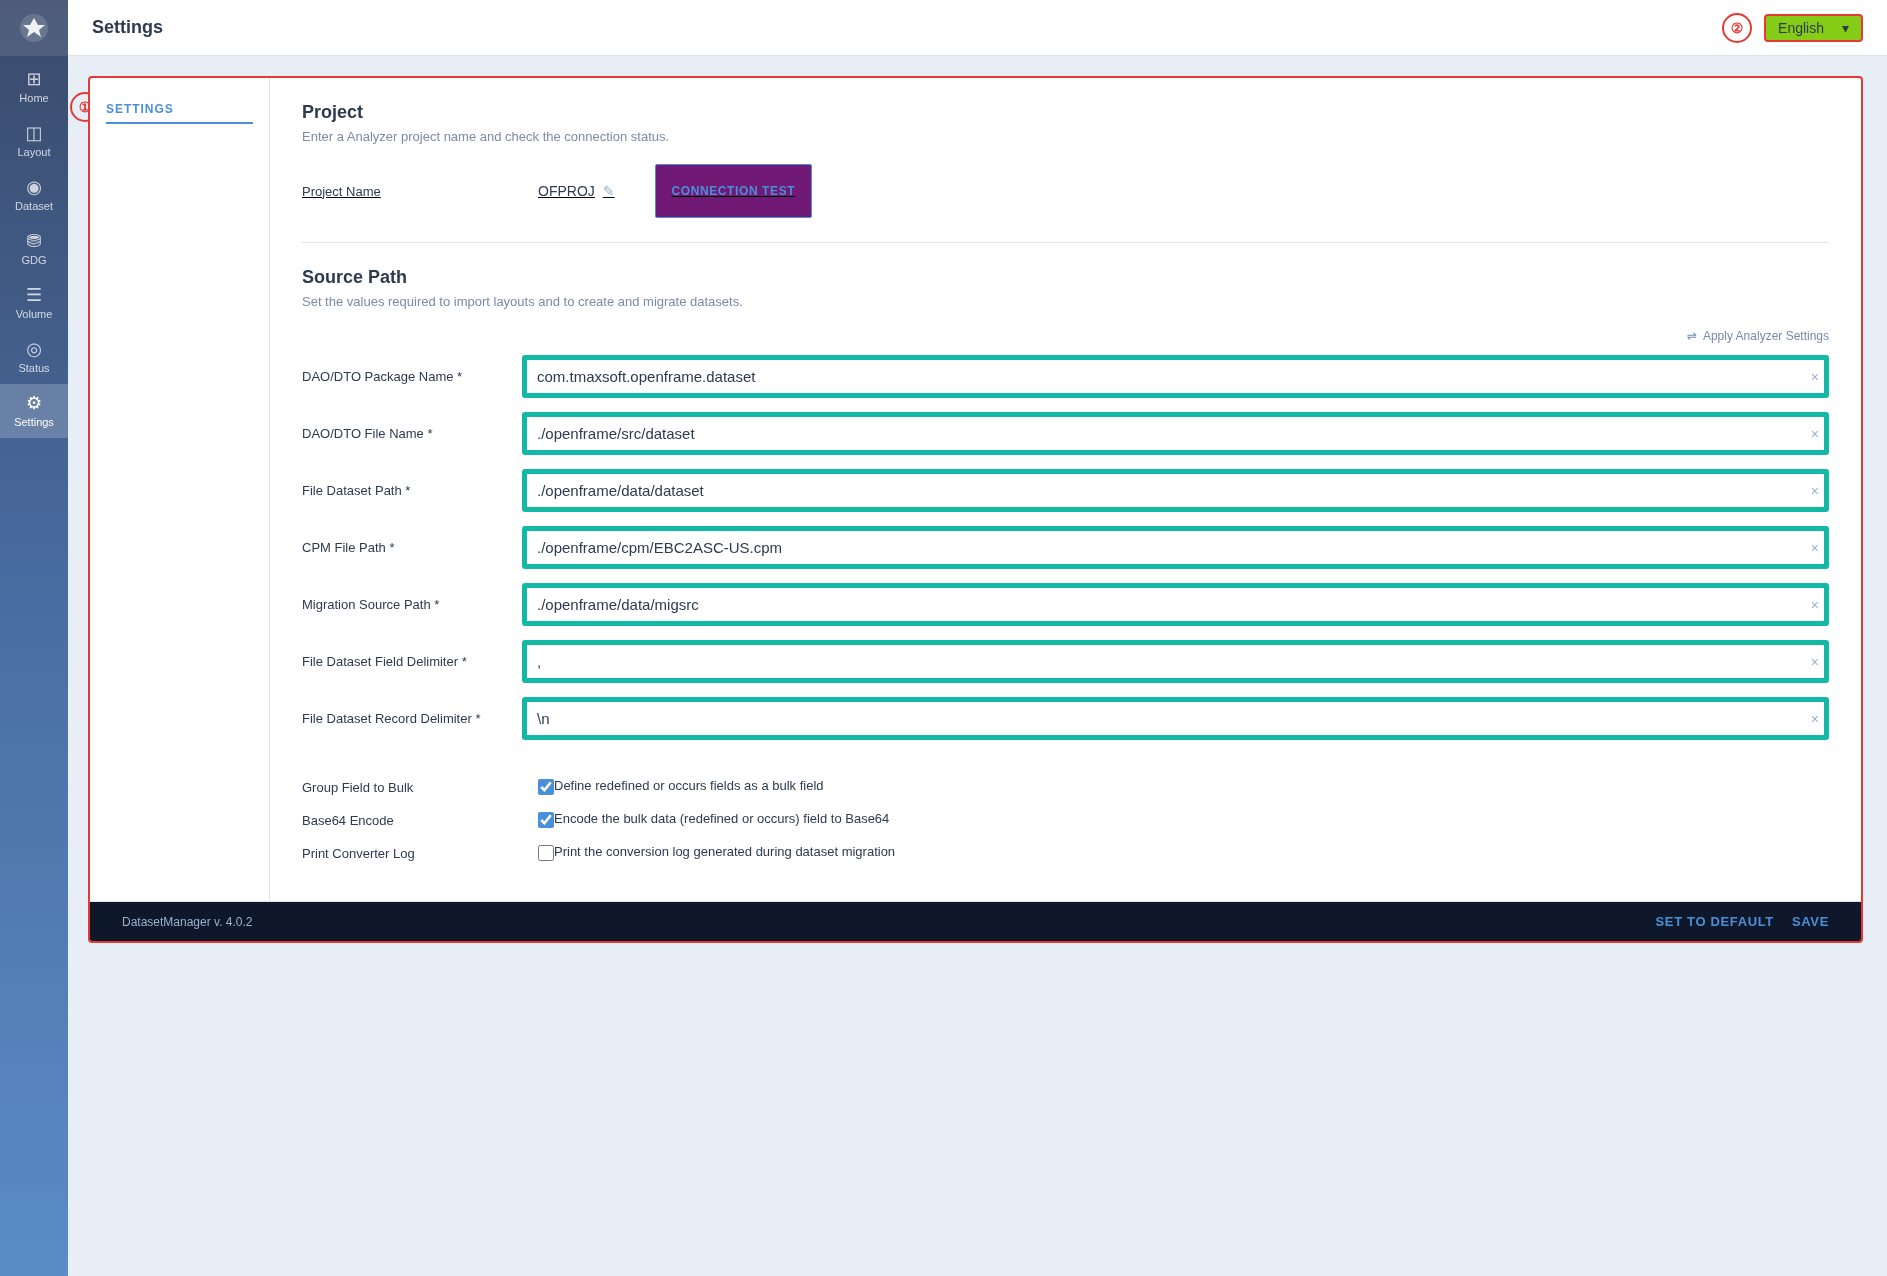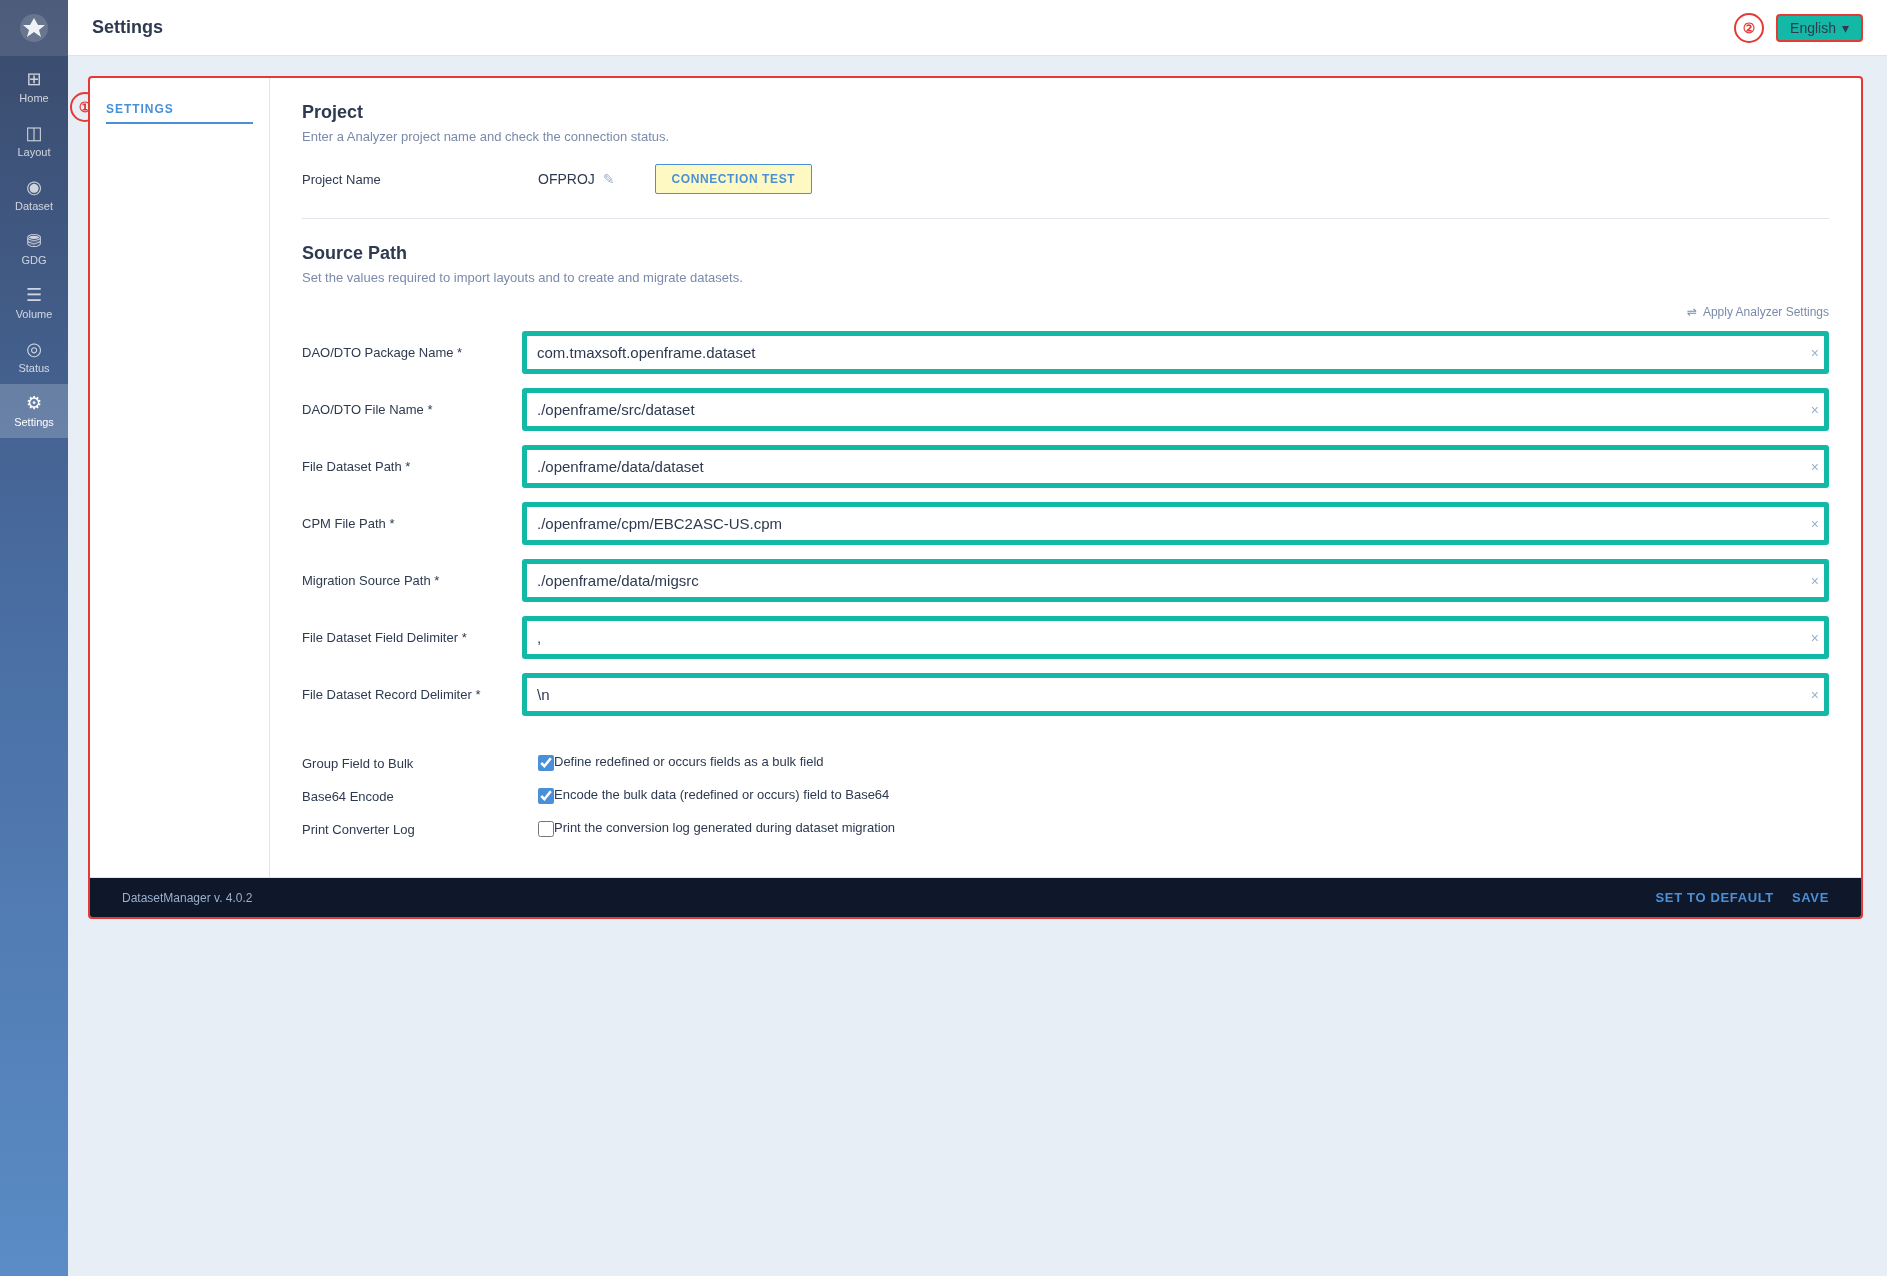--- a/index.html
+++ b/index.html
@@ -84,22 +84,22 @@
     }
     .lang-selector {
       border: 2px solid #e53935;
       border-radius: 4px;
       padding: 4px 12px;
       font-size: 14px;
       color: #2d3a50;
       cursor: pointer;
       display: flex;
       align-items: center;
-      gap: 6px;
-      background: #14b8a6;
+      gap: 18px;
+      background: #84cc16;
     }
 
     
     .content-area {
       flex: 1;
       padding: 20px 24px 20px 20px;
       overflow-y: auto;
       display: flex;
       gap: 0;
     }
@@ -179,20 +179,21 @@
       border: none;
       border-top: 1px solid #e0e4ec;
       margin: 24px 0;
     }
 
     .field-row {
       display: flex;
       align-items: center;
       margin-bottom: 16px;
       gap: 16px;
+      text-decoration: underline;
     }
     .field-label {
       width: 220px;
       font-size: 13px;
       color: #2d3a50;
       flex-shrink: 0;
     }
     .field-value {
       font-size: 13px;
       color: #2d3a50;
@@ -205,26 +206,26 @@
       font-weight: 500;
       color: #2d3a50;
     }
     .edit-icon {
       color: #9ab0cc;
       cursor: pointer;
       font-size: 14px;
     }
     .btn-connection-test {
       border: 1px solid #4a90d9;
-      background: #fef9c3;
+      background: #701a75;
       color: #4a90d9;
       font-size: 12px;
       font-weight: 600;
       letter-spacing: 0.05em;
-      padding: 7px 16px;
+      padding: 19px 16px;
       border-radius: 2px;
       cursor: pointer;
       margin-left: 32px;
     }
 
     .apply-analyzer {
       text-align: right;
       font-size: 12px;
       color: #7a8aaa;
       margin-bottom: 12px;

